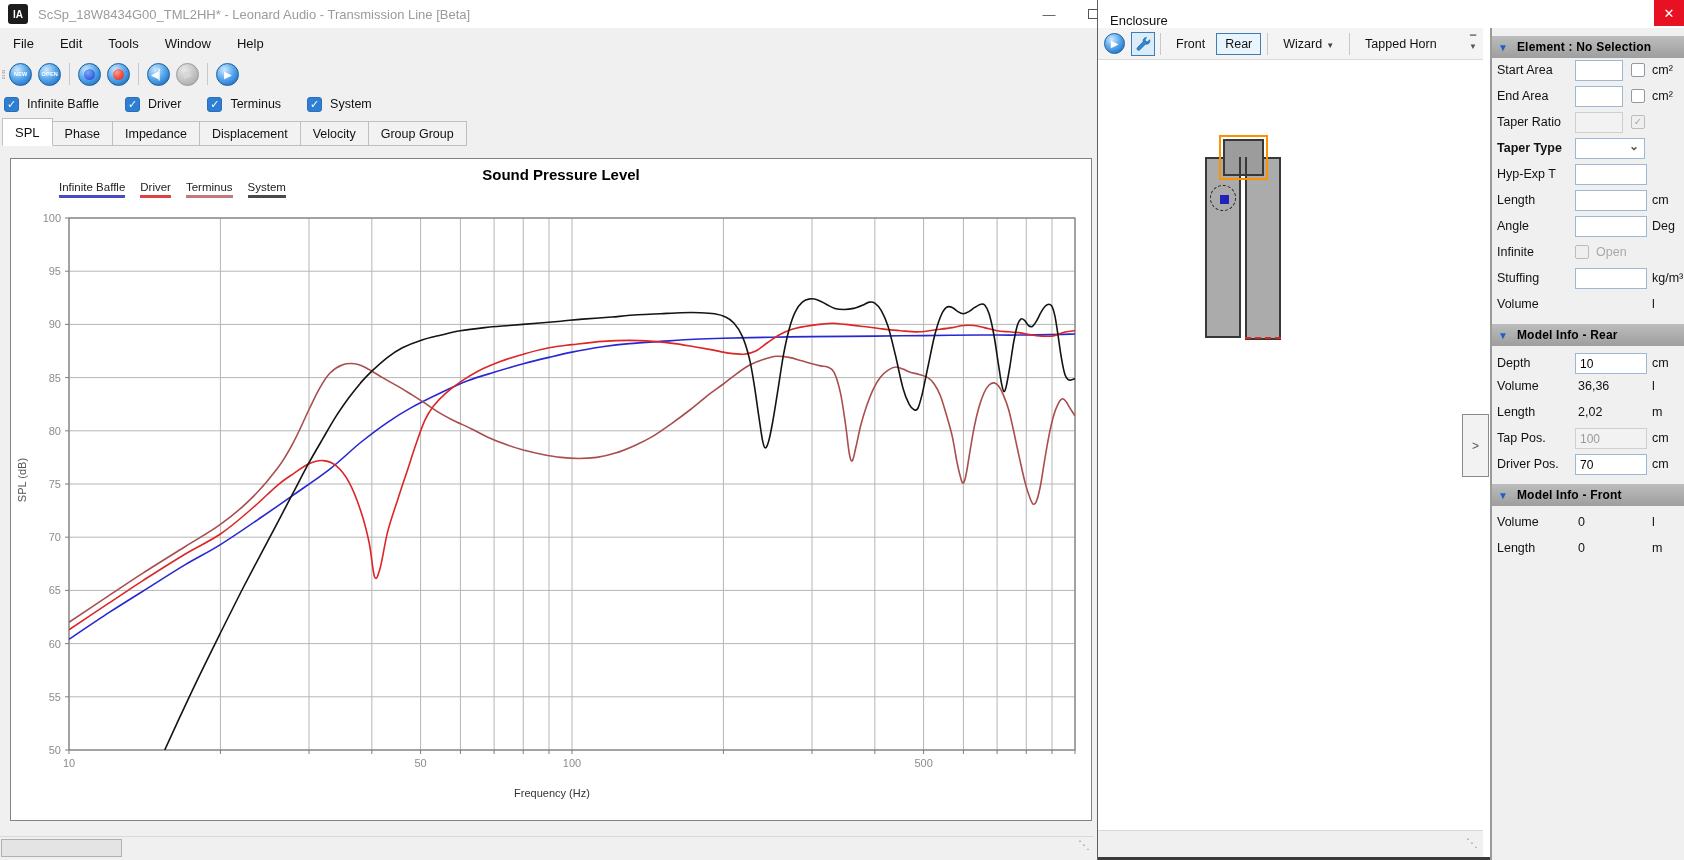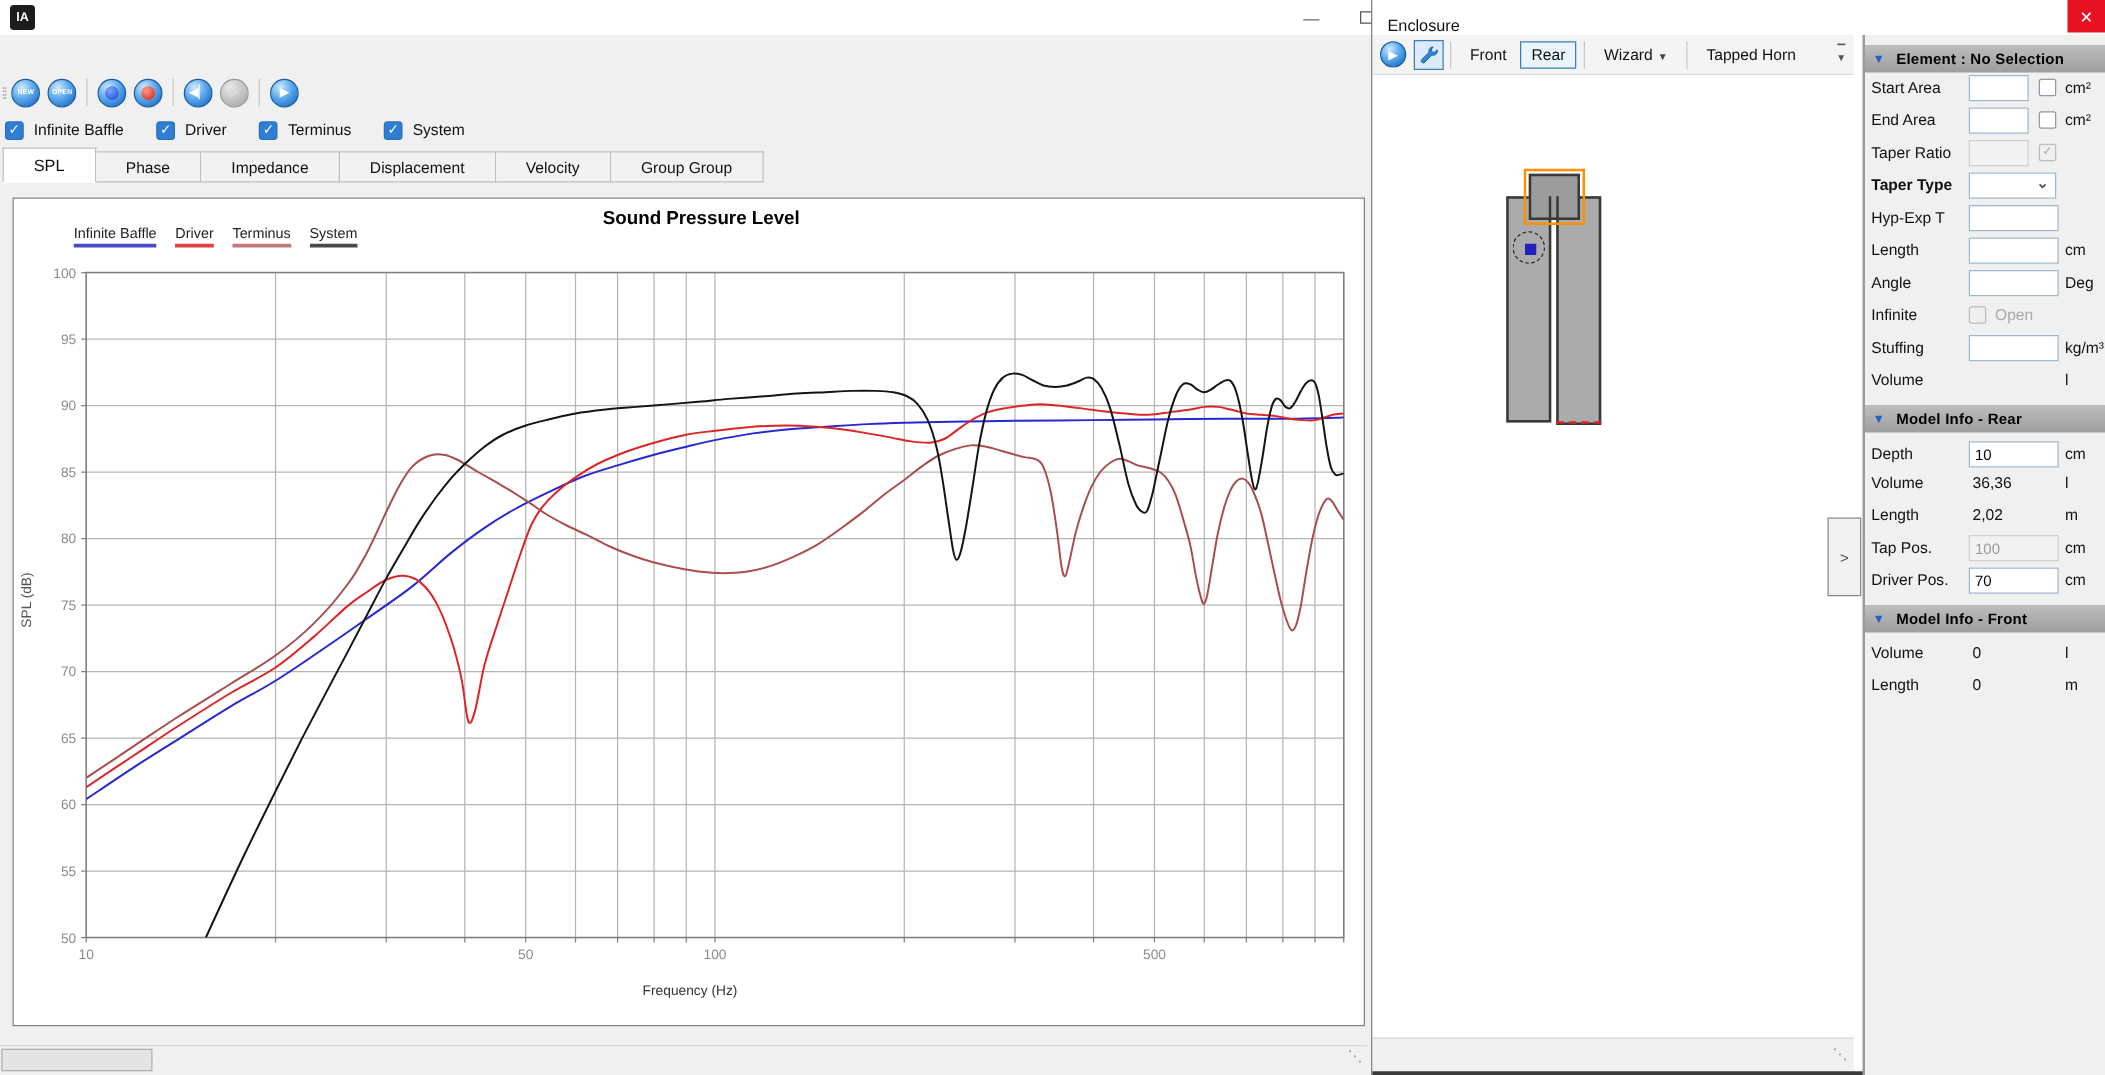--- a/index.html
+++ b/index.html
@@ -30,21 +30,21 @@
   .dot-red  { background:radial-gradient(circle at 35% 30%, #ff9a8a, #d81a10); }
   .sphere.glyph { font-size:10px; }
   .sphere.disabled { background:radial-gradient(circle at 35% 28%, #e8e8e8, #bdbdbd 60%, #9c9c9c); border-color:#9a9a9a; color:#d8d8d8; }
 
   .checkrow { position:absolute; left:0; top:92px; right:0; height:24px; display:flex; align-items:center; }
   .chk-item { display:flex; align-items:center; margin-left:4px; margin-right:22px; }
   .chk-box { width:15px; height:15px; border-radius:3px; background:#2e7fd4; border:1px solid #2a6fb8; color:#fff; font-size:11px; line-height:13px; text-align:center; }
   .chk-label { font-size:12.5px; color:#111; margin-left:8px; }
 
   .tabstrip { position:absolute; left:2px; top:118px; right:0; height:28px; display:flex; align-items:flex-end; }
-  .tab { height:25px; padding:0 24px; font-size:12.5px; color:#111; background:#f2f2f2; border:1px solid #bfbfbf; border-left:none; display:flex; align-items:center; }
+  .tab { height:25px; padding:0 12px; font-size:12.5px; color:#111; background:#f2f2f2; border:1px solid #bfbfbf; border-left:none; display:flex; align-items:center; }
   .tab:first-child { border-left:1px solid #bfbfbf; }
   .tab.active { height:28px; background:#ffffff; border-bottom:1px solid #ffffff; font-size:13px; }
 
   #chart-panel { position:absolute; left:10px; top:158px; width:1082px; height:663px; background:#fff; border:1px solid #828282; }
   #chart-title { position:absolute; left:0; right:0; top:7px; text-align:center; font-size:15px; font-weight:bold; color:#000;margin-left:20px; }
   #legend { position:absolute; left:48px; top:22px; display:flex; }
   .legend-item { margin-right:15px; display:flex; flex-direction:column; }
   .legend-item span { font-size:11.5px; color:#222; }
   .legend-item i { display:block; height:3px; margin-top:2px; }
   #ylab { position:absolute; left:-24px; top:315px; width:70px; text-align:center; font-size:11px; color:#555; transform:rotate(-90deg); }
@@ -105,29 +105,37 @@
 </style>
 </head>
 <body>
 
 <div id="stage">
 
   <div id="main-win">
 
     <div class="titlebar">
       <div class="app-icon">lA</div>
+      <div class="title-text">ScSp_18W8434G00_TML2HH* - Leonard Audio - Transmission Line [Beta]</div>
       <div class="win-controls">
         <div class="win-btn">—</div>
         <div class="win-btn">
             <span class="sq"></span>
           </div>
         <div class="win-btn">✕</div>
       </div>
     </div>
 
+    <div class="menubar">
+      <div class="menu-item">File</div>
+      <div class="menu-item">Edit</div>
+      <div class="menu-item">Tools</div>
+      <div class="menu-item">Window</div>
+      <div class="menu-item">Help</div>
+    </div>
 
     <div class="toolbar">
       <span class="grip">⁞⁞</span>
       <div class="sphere lbl">NEW</div>
       <div class="sphere lbl">OPEN</div>
       <div class="tsep"></div>
       <div class="sphere">
           <span class="dot dot-blue"></span>
         </div>
       <div class="sphere">

